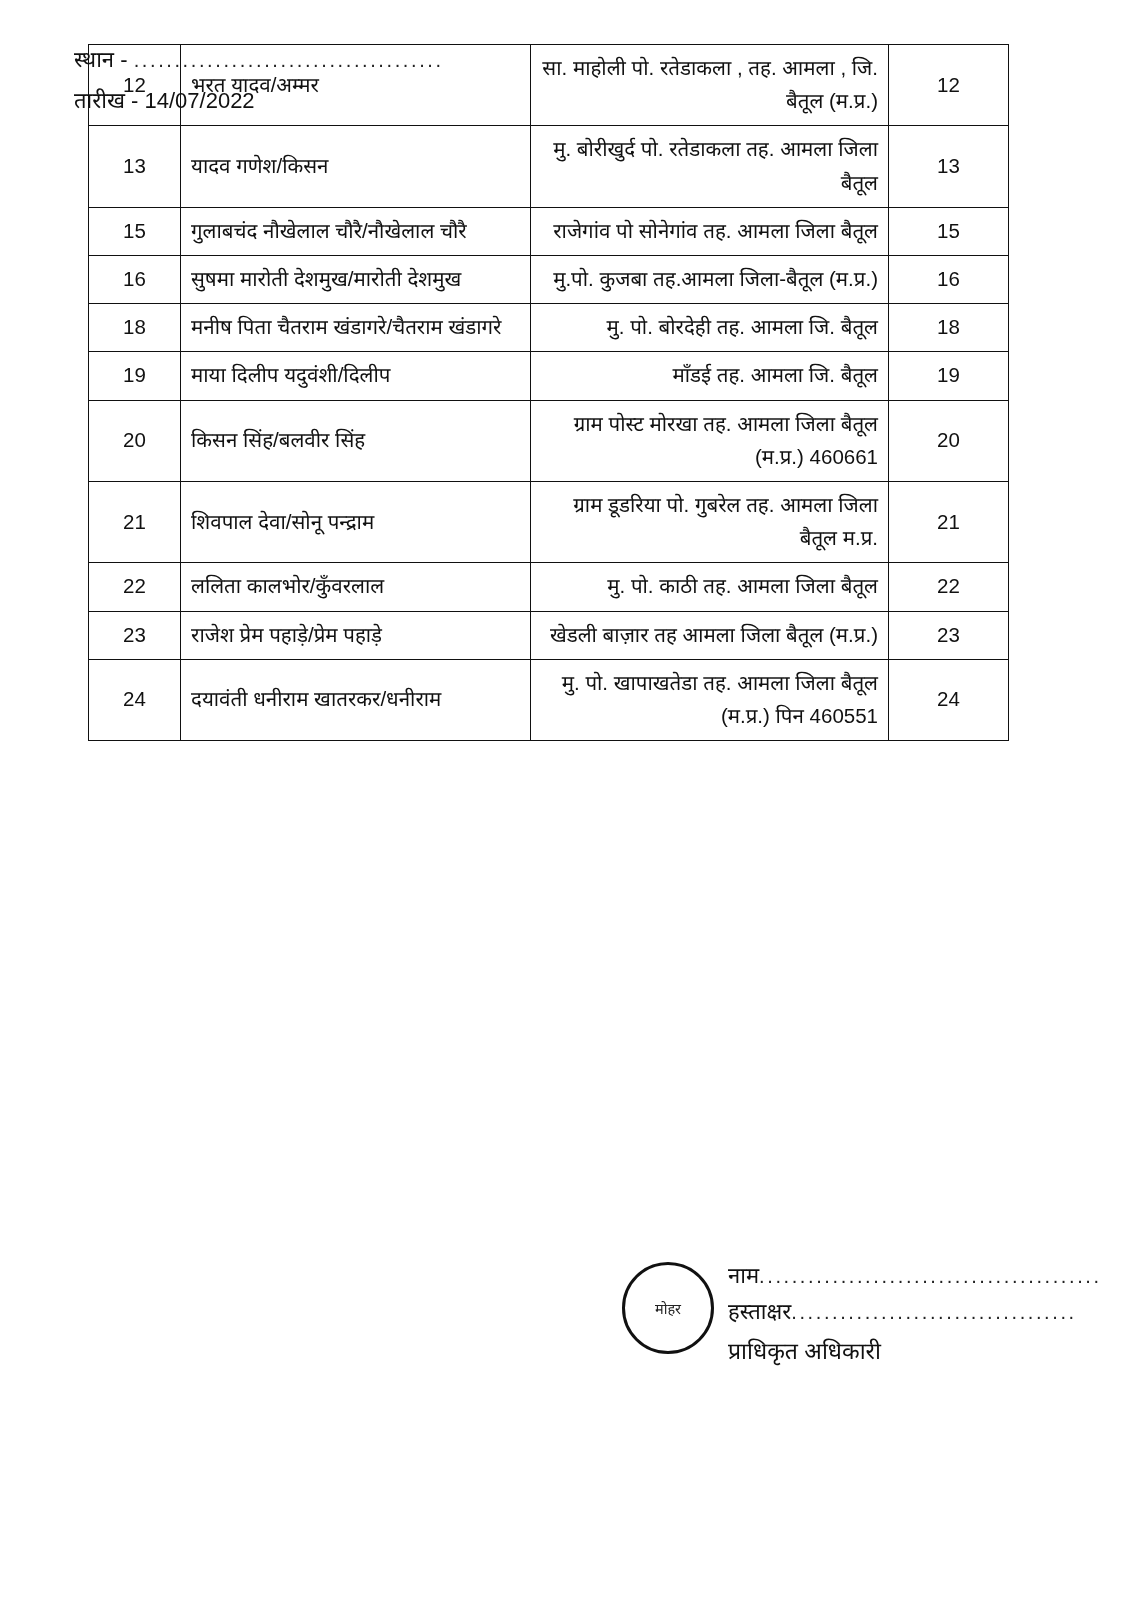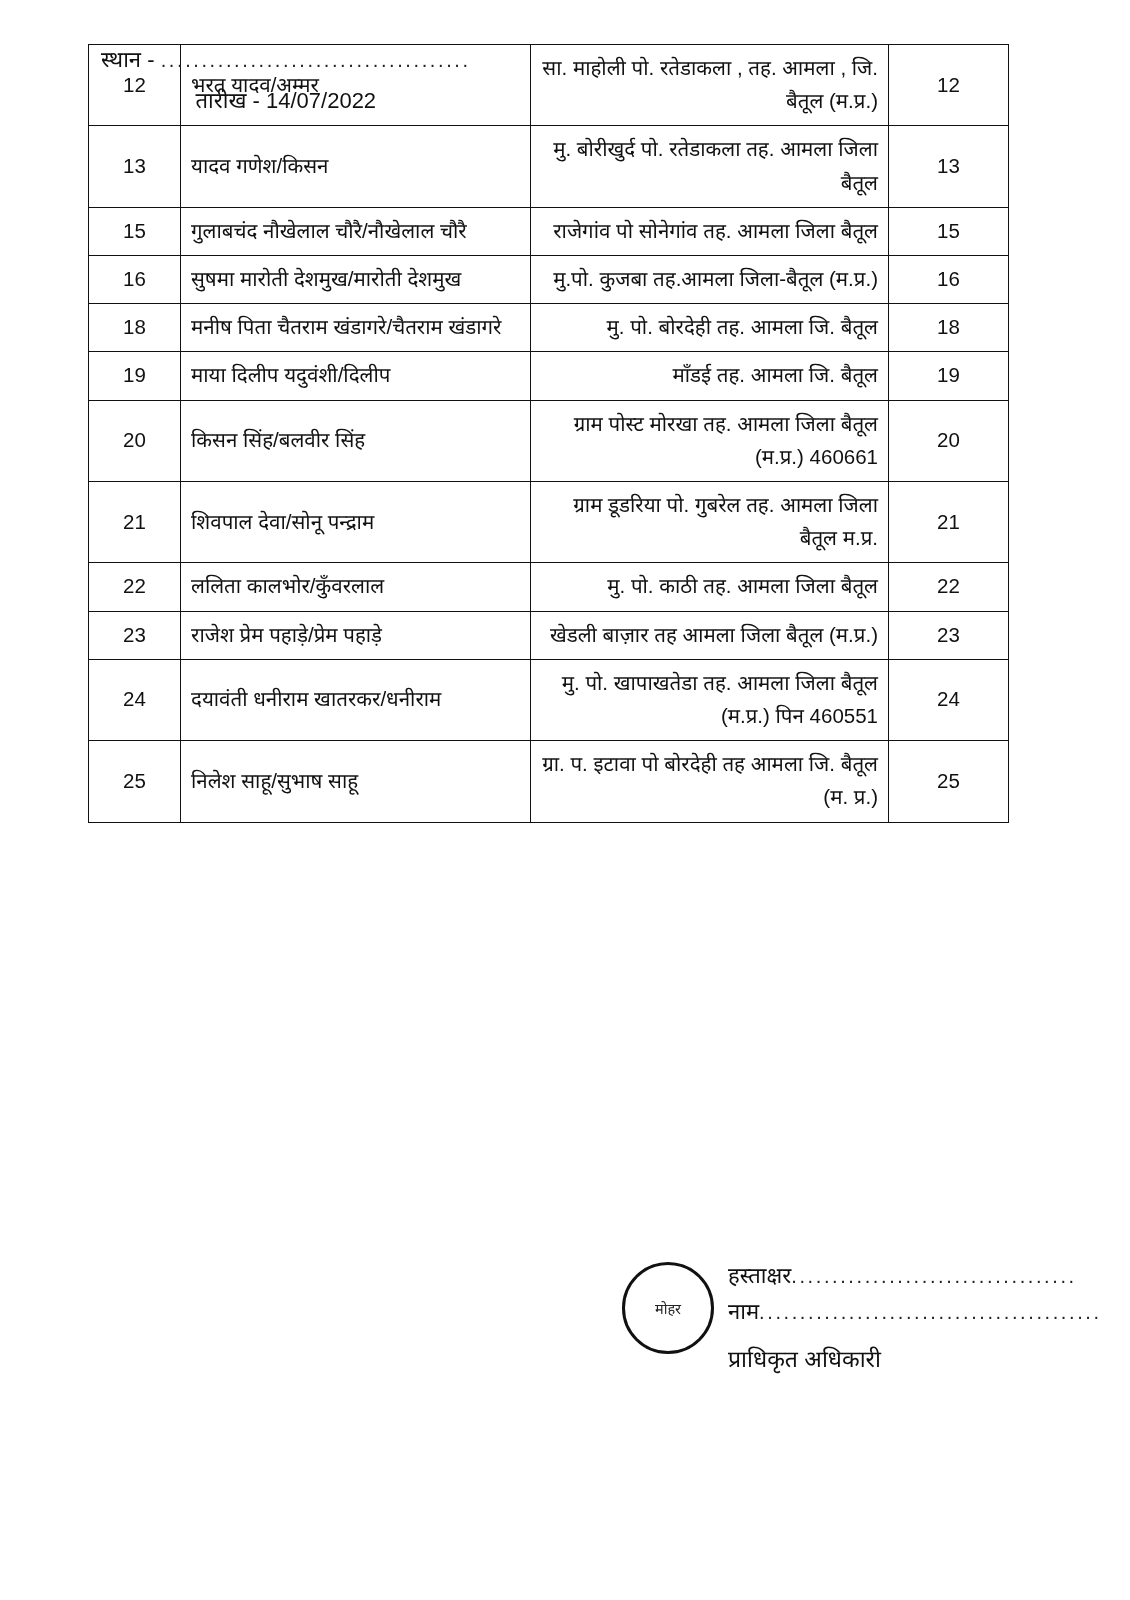--- a/index.html
+++ b/index.html
@@ -40,26 +40,25 @@
     line-height: 1.62;
     font-family: "Liberation Sans", "DejaVu Sans", sans-serif;
   }
   .col-sn { width: 92px;  text-align: center; font-size: 20px; }
   .col-name { width: 350px; text-align: left; margin-top: 20px; }
   .col-addr { width: 358px; text-align: right; }
   .col-sn2 { width: 120px; text-align: center; font-size: 20px; }
 
   .footer-left {
     position: absolute;
-    left: 101px;
+    left: 74px;
     top: 40px;
     font-size: 22px;
     line-height: 1.85;
     white-space: nowrap;
-    text-align: center;
   }
   .footer-left .line {
     display: block;
     font-size: 22px;
   }
   .dots-short {
     letter-spacing: 2.6px;
     font-size: 20px;
     color: #222;
   }
@@ -95,21 +94,21 @@
     white-space: nowrap;
     font-size: 22px;
   }
   .dots-long {
     letter-spacing: 2.6px;
     font-size: 20px;
     color: #222;
   }
   .officer {
     display: block;
-    margin-top: 12px;
+    margin-top: 4px;
     font-size: 23px;
     white-space: nowrap;
   }
 </style>
 </head>
 <body>
 
 <div class="page">
 
   <table class="reg-table">
@@ -187,26 +186,20 @@
         <td class="col-sn2">23</td>
       </tr>
 
       <tr>
         <td class="col-sn">24</td>
         <td class="col-name">दयावंती धनीराम खातरकर/धनीराम</td>
         <td class="col-addr">मु. पो. खापाखतेडा तह. आमला जिला बैतूल (म.प्र.) पिन 460551</td>
         <td class="col-sn2">24</td>
       </tr>
 
-      <tr>
-        <td class="col-sn">25</td>
-        <td class="col-name">निलेश साहू/सुभाष साहू</td>
-        <td class="col-addr">ग्रा. प. इटावा पो बोरदेही तह आमला जि. बैतूल (म. प्र.)</td>
-        <td class="col-sn2">25</td>
-      </tr>
 
     </tbody>
   </table>
 
   <div class="footer-left">
     <span class="line">
       <span>स्थान -</span>
       <span class="dots-short">......................................</span>
     </span>
     <span class="line">
@@ -214,21 +207,21 @@
       <span>14/07/2022</span>
     </span>
   </div>
 
   <div class="seal">
     <span class="seal-label">मोहर</span>
   </div>
 
   <div class="footer-right">
     <span class="line">
+      <span>नाम</span><span class="dots-long">..........................................</span>
+    </span>
+    <span class="line">
       <span>हस्ताक्षर</span><span class="dots-long">...................................</span>
-    </span>
-    <span class="line">
-      <span>नाम</span><span class="dots-long">..........................................</span>
     </span>
     <span class="officer">प्राधिकृत अधिकारी</span>
   </div>
 
 </div>
 
 </body></html>

